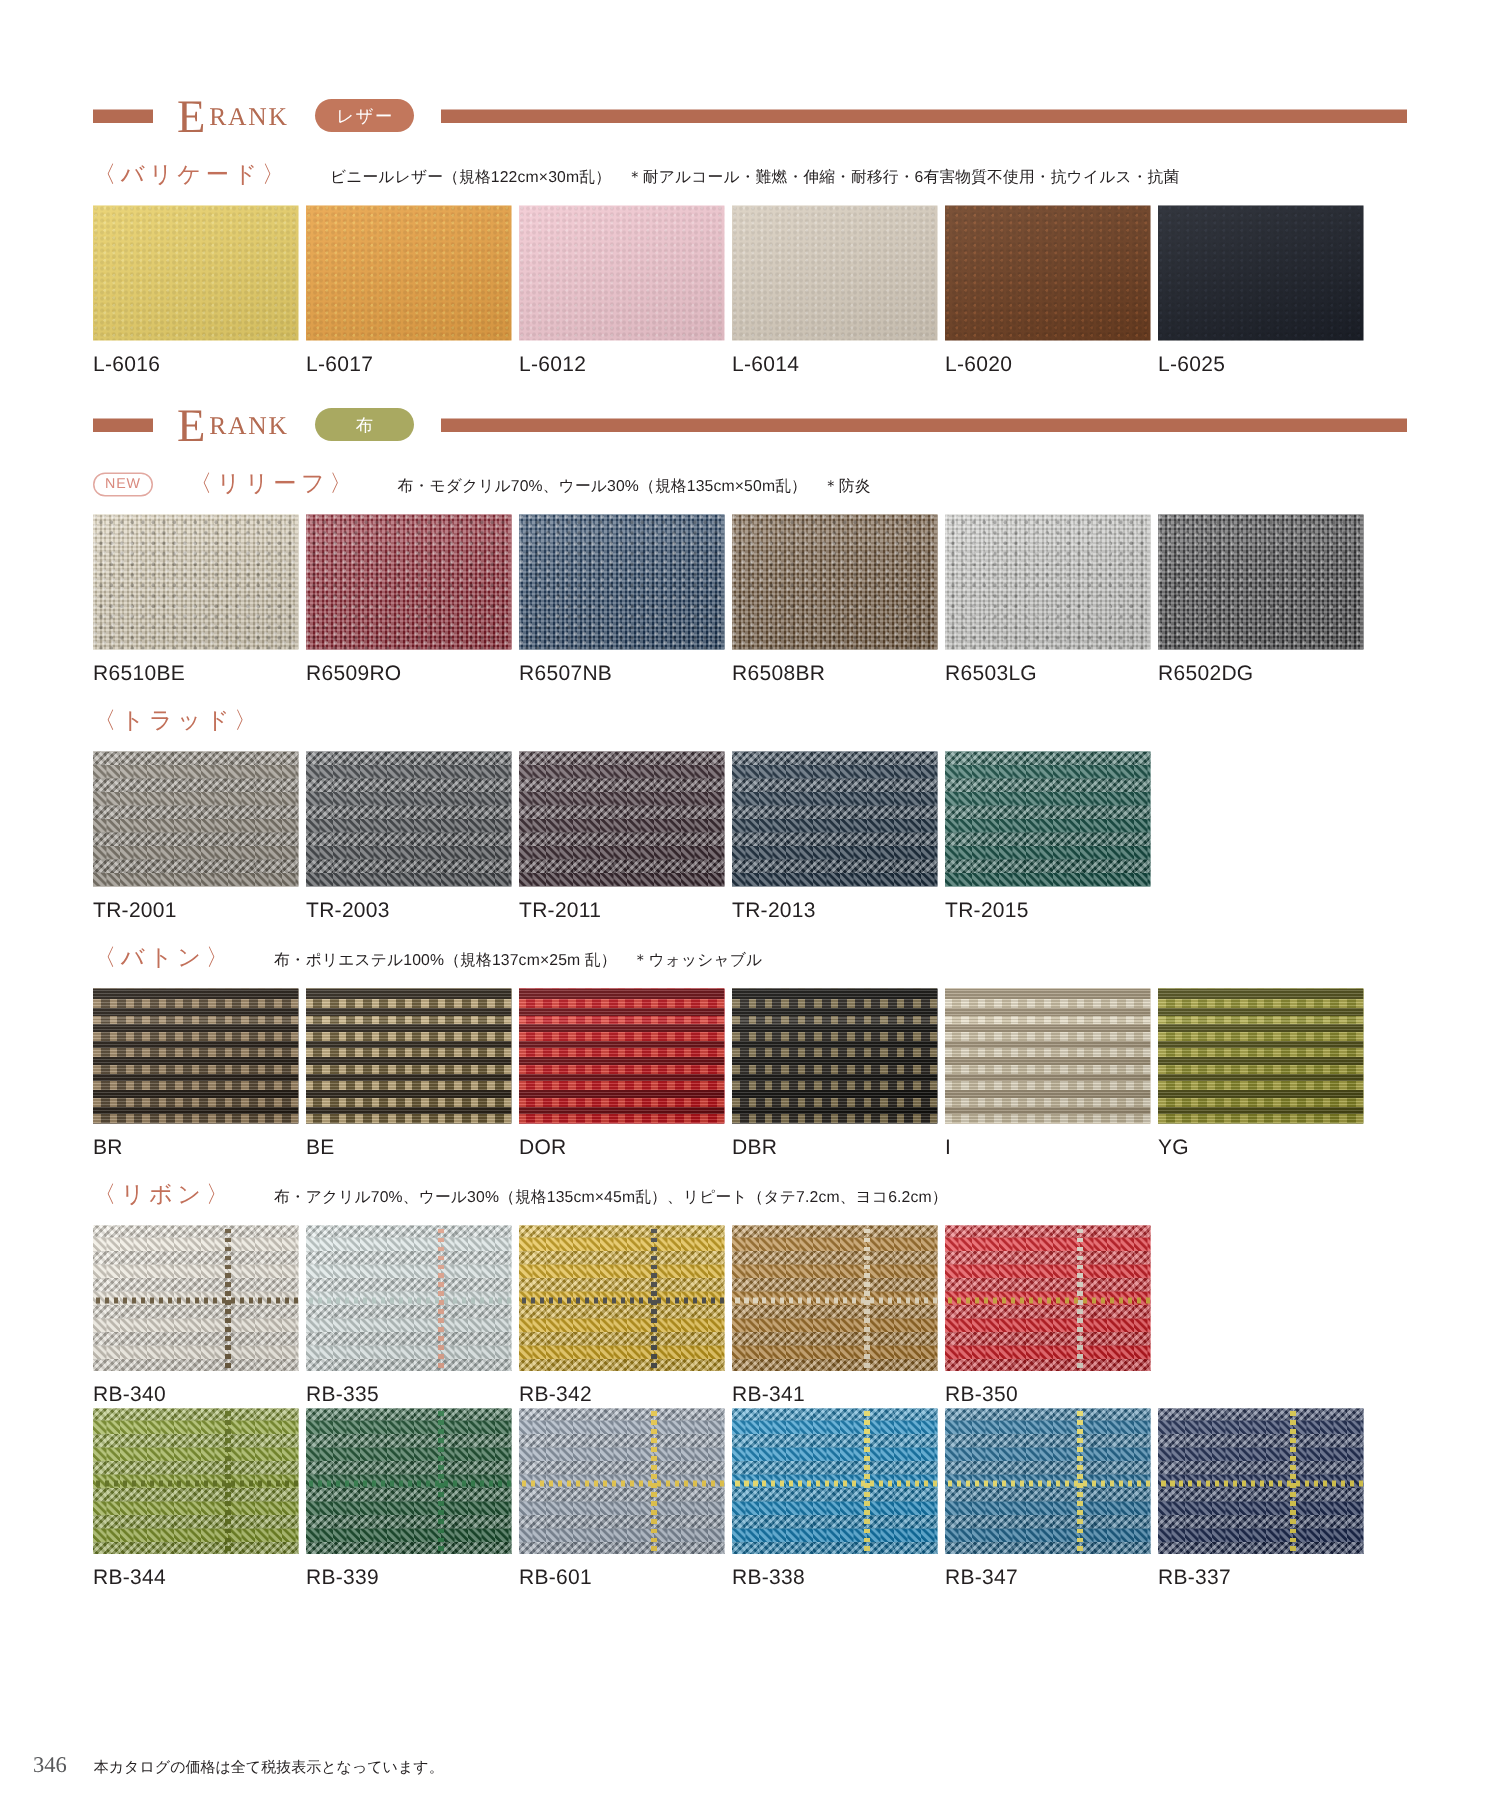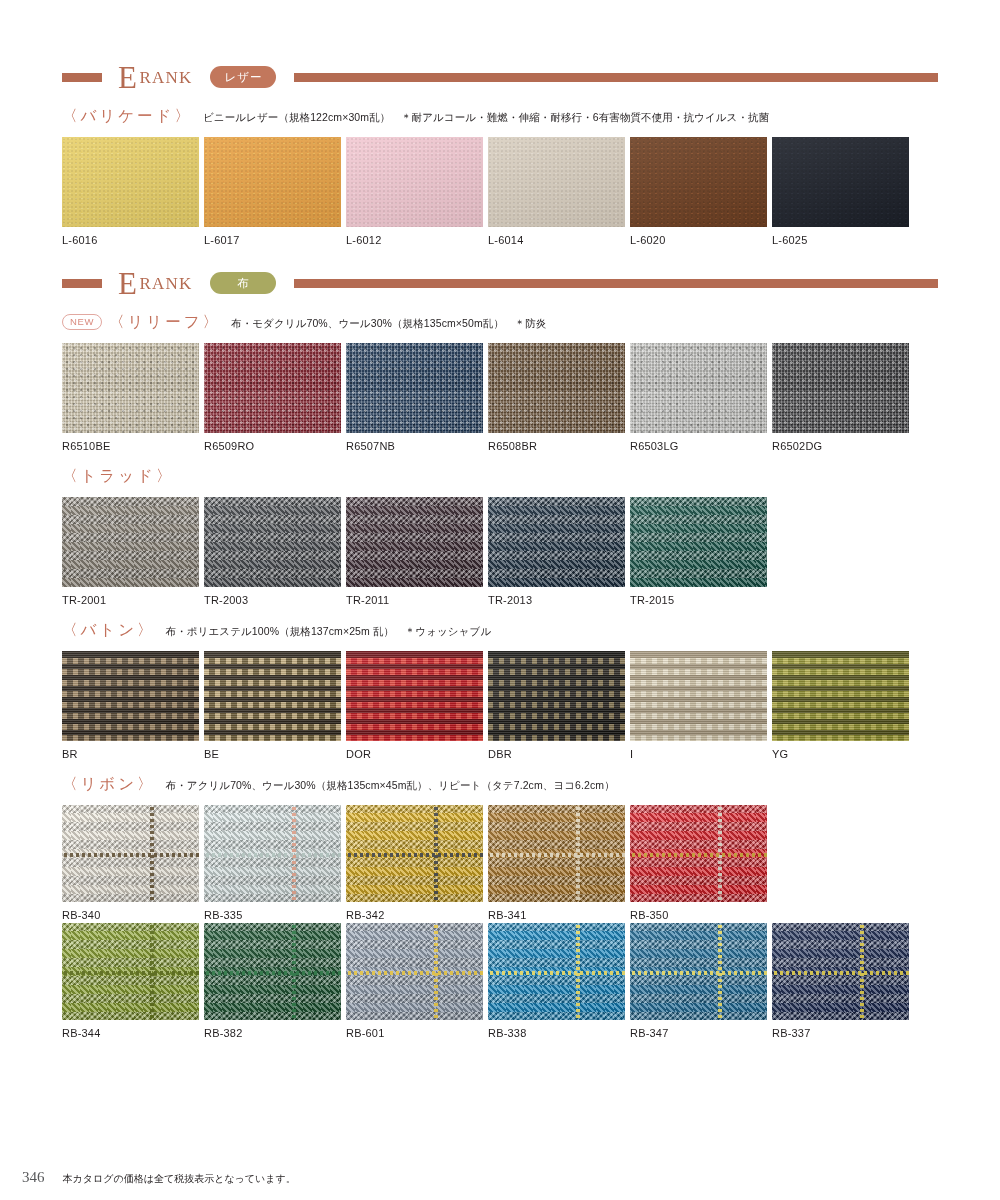--- a/index.html
+++ b/index.html
@@ -16,33 +16,33 @@
   .rank-letter{font-family:"Liberation Serif","DejaVu Serif",serif;color:#b46b52;
     font-size:31px;line-height:1;letter-spacing:.5px;}
   .rank-word{font-family:"Liberation Serif","DejaVu Serif",serif;color:#b46b52;
     font-size:17px;line-height:1;letter-spacing:1.2px;margin-left:2px;}
   .rank-pill{flex:none;margin-left:18px;border-radius:999px;color:#fff;
     font-size:11.5px;letter-spacing:1px;display:flex;align-items:center;
     justify-content:center;width:66px;height:22px;}
   .rank-bar{flex:1 1 auto;height:9px;background:#b46b52;margin-left:18px;}
 
   
-  .series-line{display:flex;align-items:baseline;gap:0;}
+  .series-line{display:flex;align-items:baseline;gap:17px;}
   .new-badge{flex:none;border:1px solid #e2a8a0;border-radius:999px;color:#d98a7e;
     font-size:9.5px;letter-spacing:.6px;padding:1.5px 7px 2px;margin-right:7px;
     position:relative;top:-2px;font-family:"Liberation Sans",sans-serif;}
   .series-name{color:#c2705a;font-size:15.5px;letter-spacing:3px;white-space:nowrap;}
   .series-spec{color:#231f20;font-size:10.5px;margin-left:10px;letter-spacing:.1px;white-space:nowrap;}
 
   
   .grid{display:grid;grid-template-columns:repeat(6,137px);column-gap:5px;}
   .cell{width:137px;}
   .sw{width:137px;height:90px;position:relative;overflow:hidden;background:#ccc;}
   .sw.tall{height:97px;}
-  .code{font-size:11px;color:#231f20;margin-top:7px;letter-spacing:.2px;}
+  .code{font-size:14px;color:#231f20;margin-top:7px;letter-spacing:.2px;}
 
   
   .leather-grain{position:absolute;inset:0;
     background-image:
       radial-gradient(ellipse 2px 1.6px at 30% 30%, rgba(255,255,255,.30) 0 50%, transparent 52%),
       radial-gradient(ellipse 2px 1.6px at 75% 65%, rgba(0,0,0,.10) 0 50%, transparent 52%);
     background-size:6px 5px,6px 5px;background-position:0 0,3px 2px;
     mix-blend-mode:overlay;opacity:.85;}
   .leather-grain2{position:absolute;inset:0;
     background-image:radial-gradient(circle at 50% 50%, rgba(0,0,0,.14) 0 1px, transparent 1.6px);
@@ -491,21 +491,21 @@
                   <div class="hb-row" style="top: 36px;"></div>
                   <div class="hb-row" style="top: 54px;"></div>
                   <div class="hb-row" style="top: 72px;"></div>
                   <div class="hb-row" style="top: 90px;"></div>
                   <div class="hb-row" style="top: 108px;"></div>
                 </div>
                 <div class="plaid-v dash-v" style="--lc: #2f7a48; left: 88px;"></div>
                 <div class="plaid-h dash-h" style="--lc: #2f7a48; top: 48px;"></div>
                 <div class="shade"></div>
               </div>
-              <div class="code">RB-382</div>
+              <div class="code">RB-339</div>
             </div>
             <div class="cell">
               <div class="sw tall" style="background: rgb(149, 163, 180);">
                 <div class="herring">
                   <div class="hb-row" style="top: 18px;"></div>
                   <div class="hb-row" style="top: 36px;"></div>
                   <div class="hb-row" style="top: 54px;"></div>
                   <div class="hb-row" style="top: 72px;"></div>
                   <div class="hb-row" style="top: 90px;"></div>
                   <div class="hb-row" style="top: 108px;"></div>

